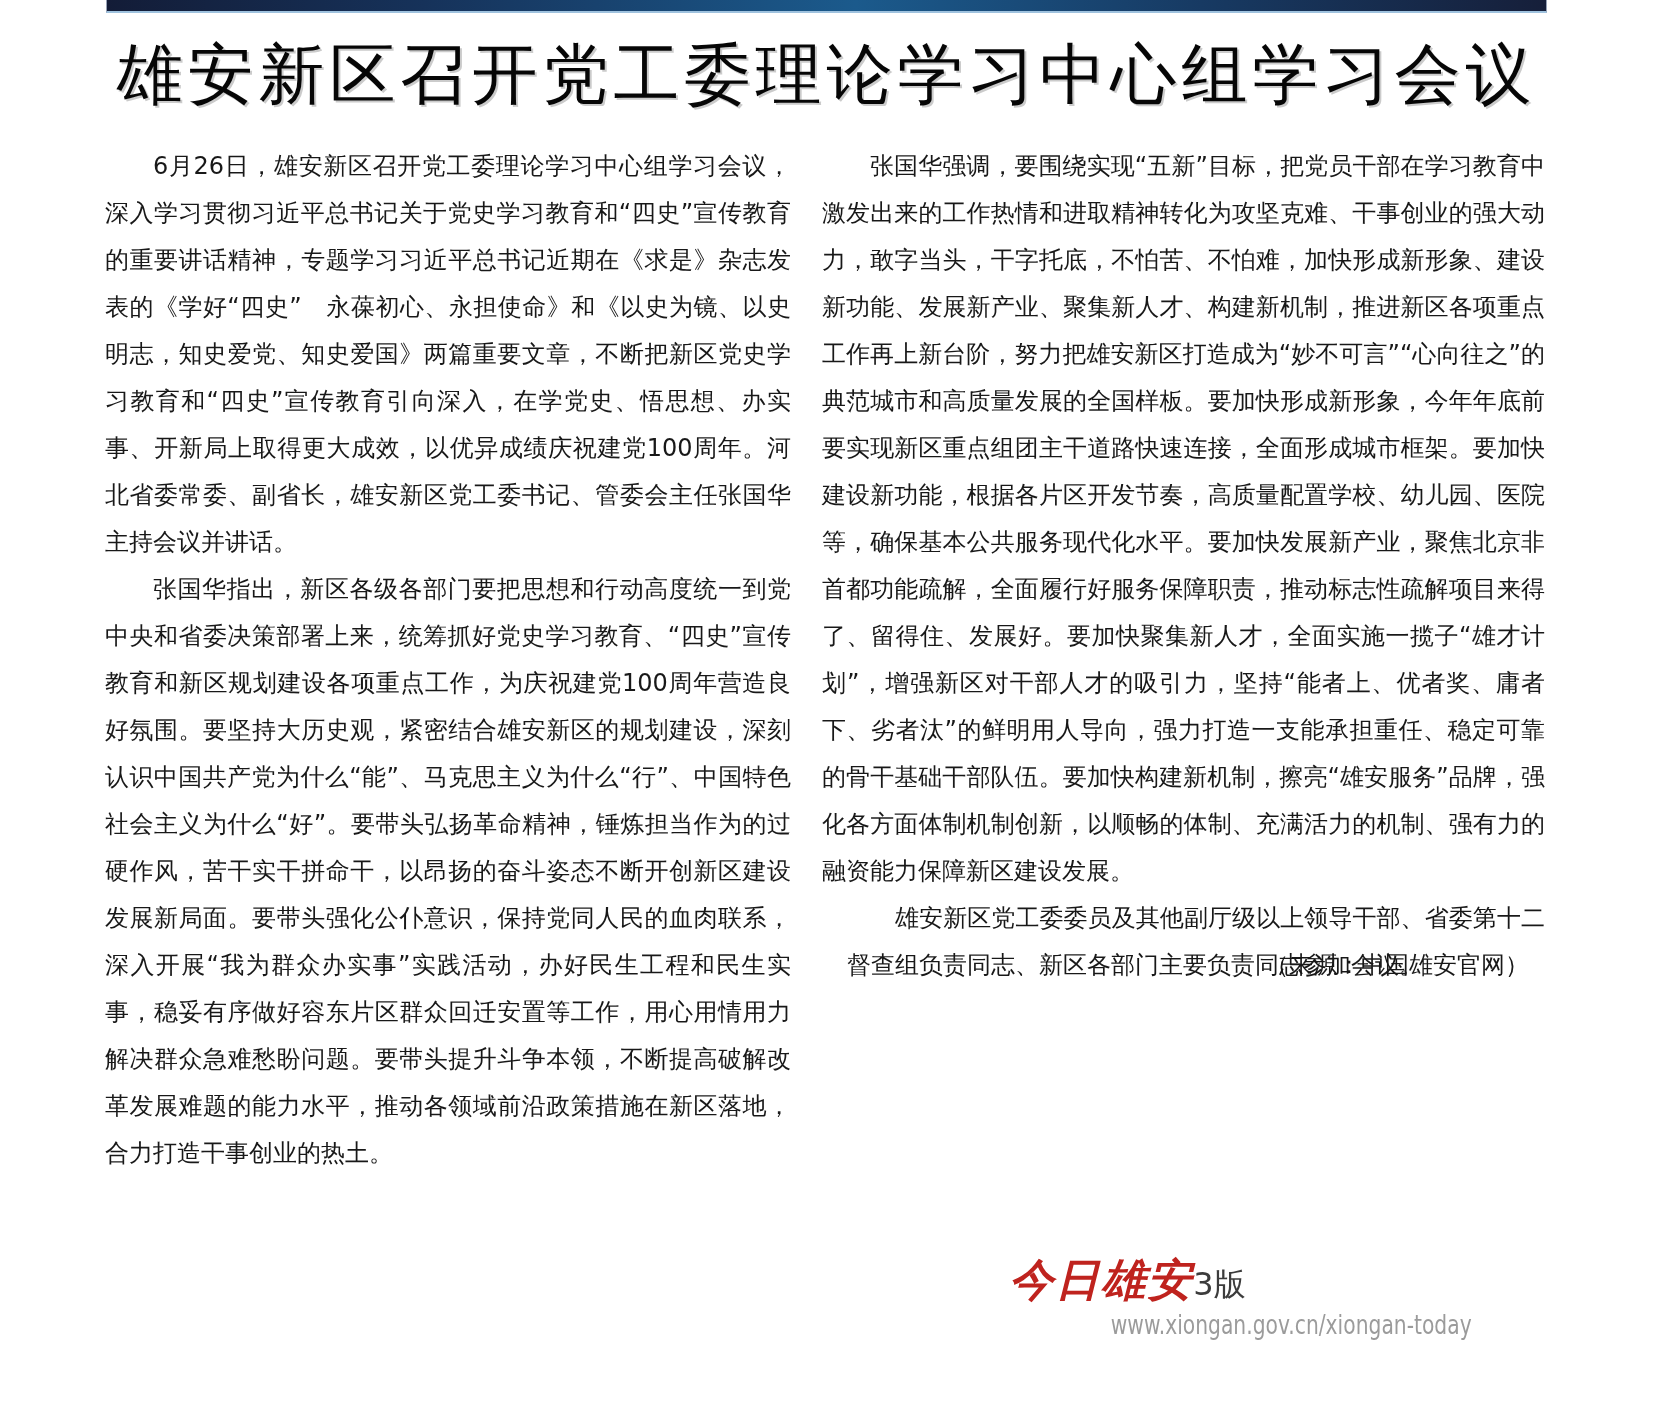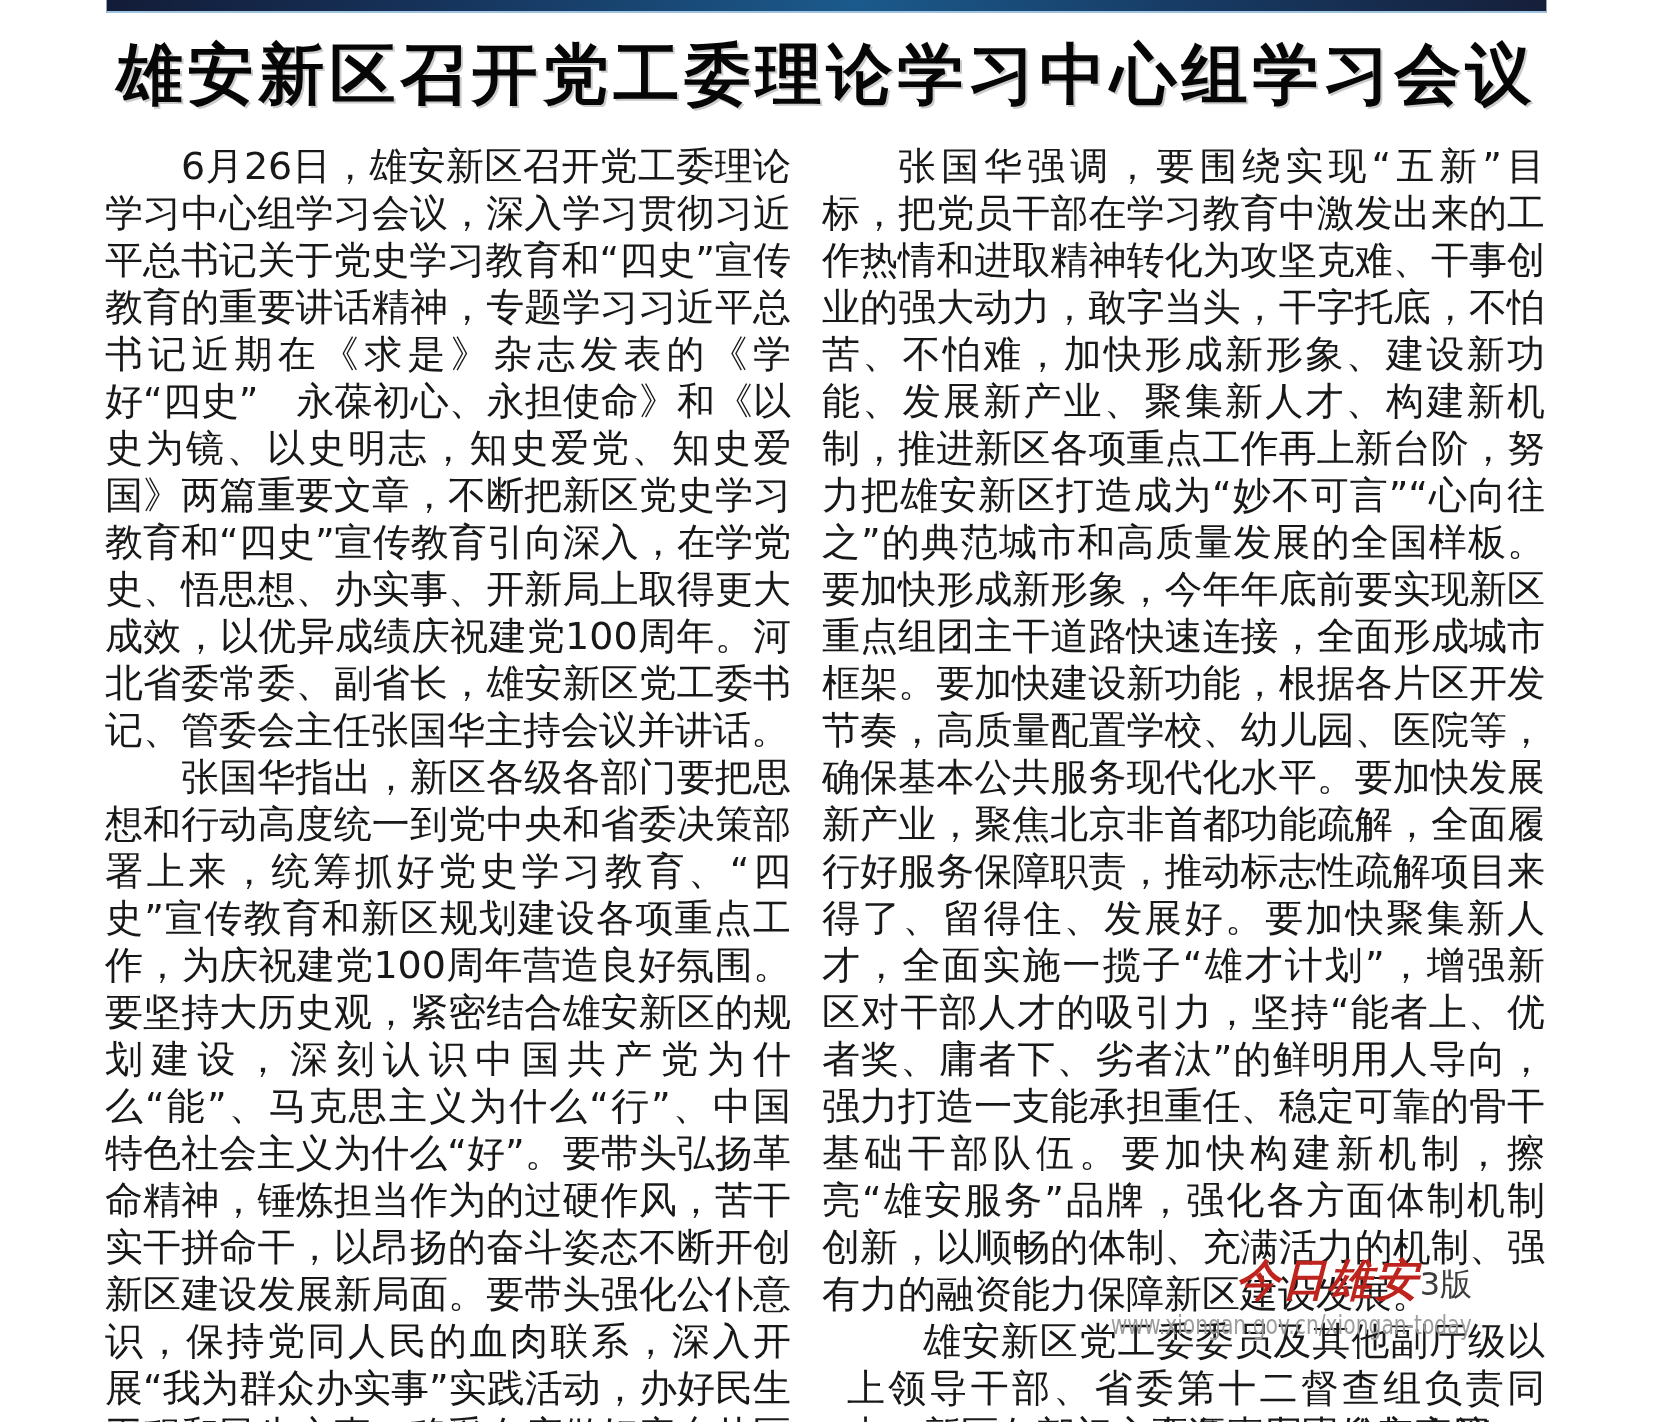--- a/index.html
+++ b/index.html
@@ -25,38 +25,38 @@
   }
   .title {
     position: absolute;
     top: 30px;
     left: 106px;
     width: 1441px;
     margin: 0;
     text-align: center;
     font-family: "DejaVu Serif", "Liberation Serif", serif;
     font-size: 66px;
-    font-weight: 700;
+    font-weight: 400;
     letter-spacing: 5px;
     color: #060606;
     text-shadow: 2px 2px 0 rgba(140,140,140,0.45);
     white-space: nowrap;
   }
   .columns {
     position: absolute;
     top: 143px;
     left: 105px;
     display: flex;
     gap: 31px;
   }
   .col-left  { width: 686px; }
   .col-right { width: 723px; }
   .body-para {
     margin: 0;
-    font-size: 38px;
+    font-size: 24px;
     line-height: 47px;
     color: #181818;
     text-align: justify;
     text-indent: 2em;
   }
   .para-last { position: relative; margin-left: 25px; }
   .source {
     position: absolute;
     right: 16px;
     bottom: 0;
@@ -64,21 +64,21 @@
     white-space: nowrap;
   }
   .footer {
     position: absolute;
     top: 1256px;
     right: 182px;
     text-align: right;
   }
   .footer-row {
     display: flex;
-    justify-content: flex-end;
+    justify-content: flex-start;
     align-items: baseline;
   }
   .brand {
     font-family: "DejaVu Serif", "Liberation Serif", serif;
     font-style: italic;
     font-weight: bold;
     font-size: 44px;
     line-height: 48px;
     letter-spacing: 2px;
   }

